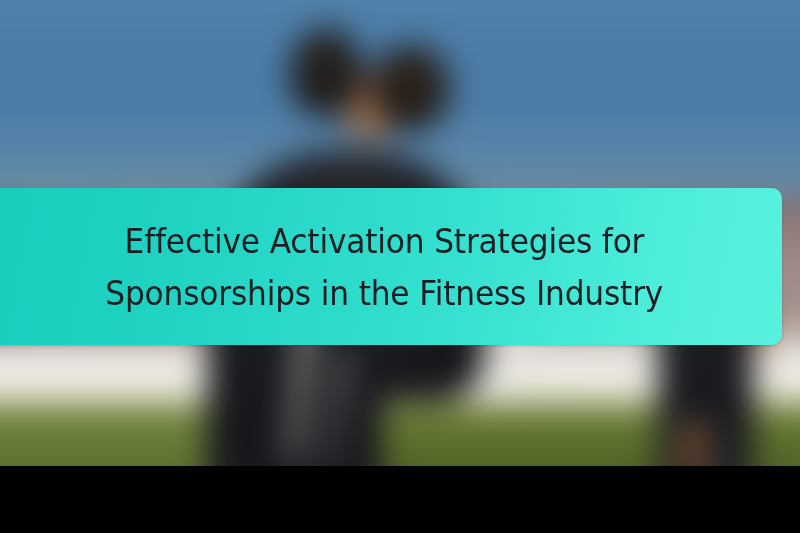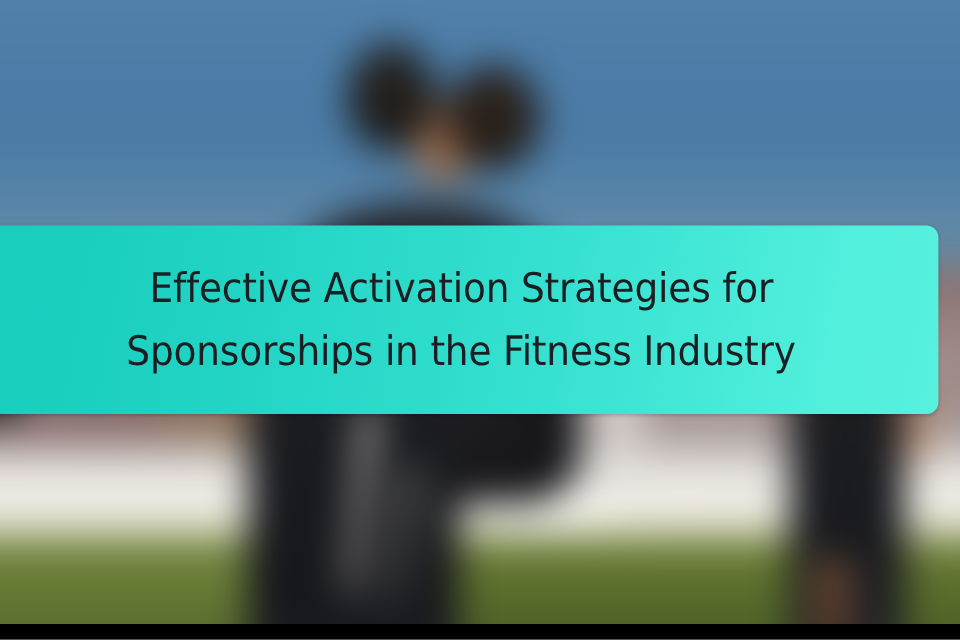--- a/index.html
+++ b/index.html
@@ -7,21 +7,21 @@
     padding: 0;
     background: #000;
   }
   body {
     font-family: "DejaVu Sans", sans-serif;
   }
 
   .canvas {
     position: relative;
     width: 800px;
-    height: 520px;
+    height: 466px;
     overflow: hidden;
     background: #fde047;
   }
 
   
   .photo {
     position: absolute;
     inset: 0;
     overflow: hidden;
   }

